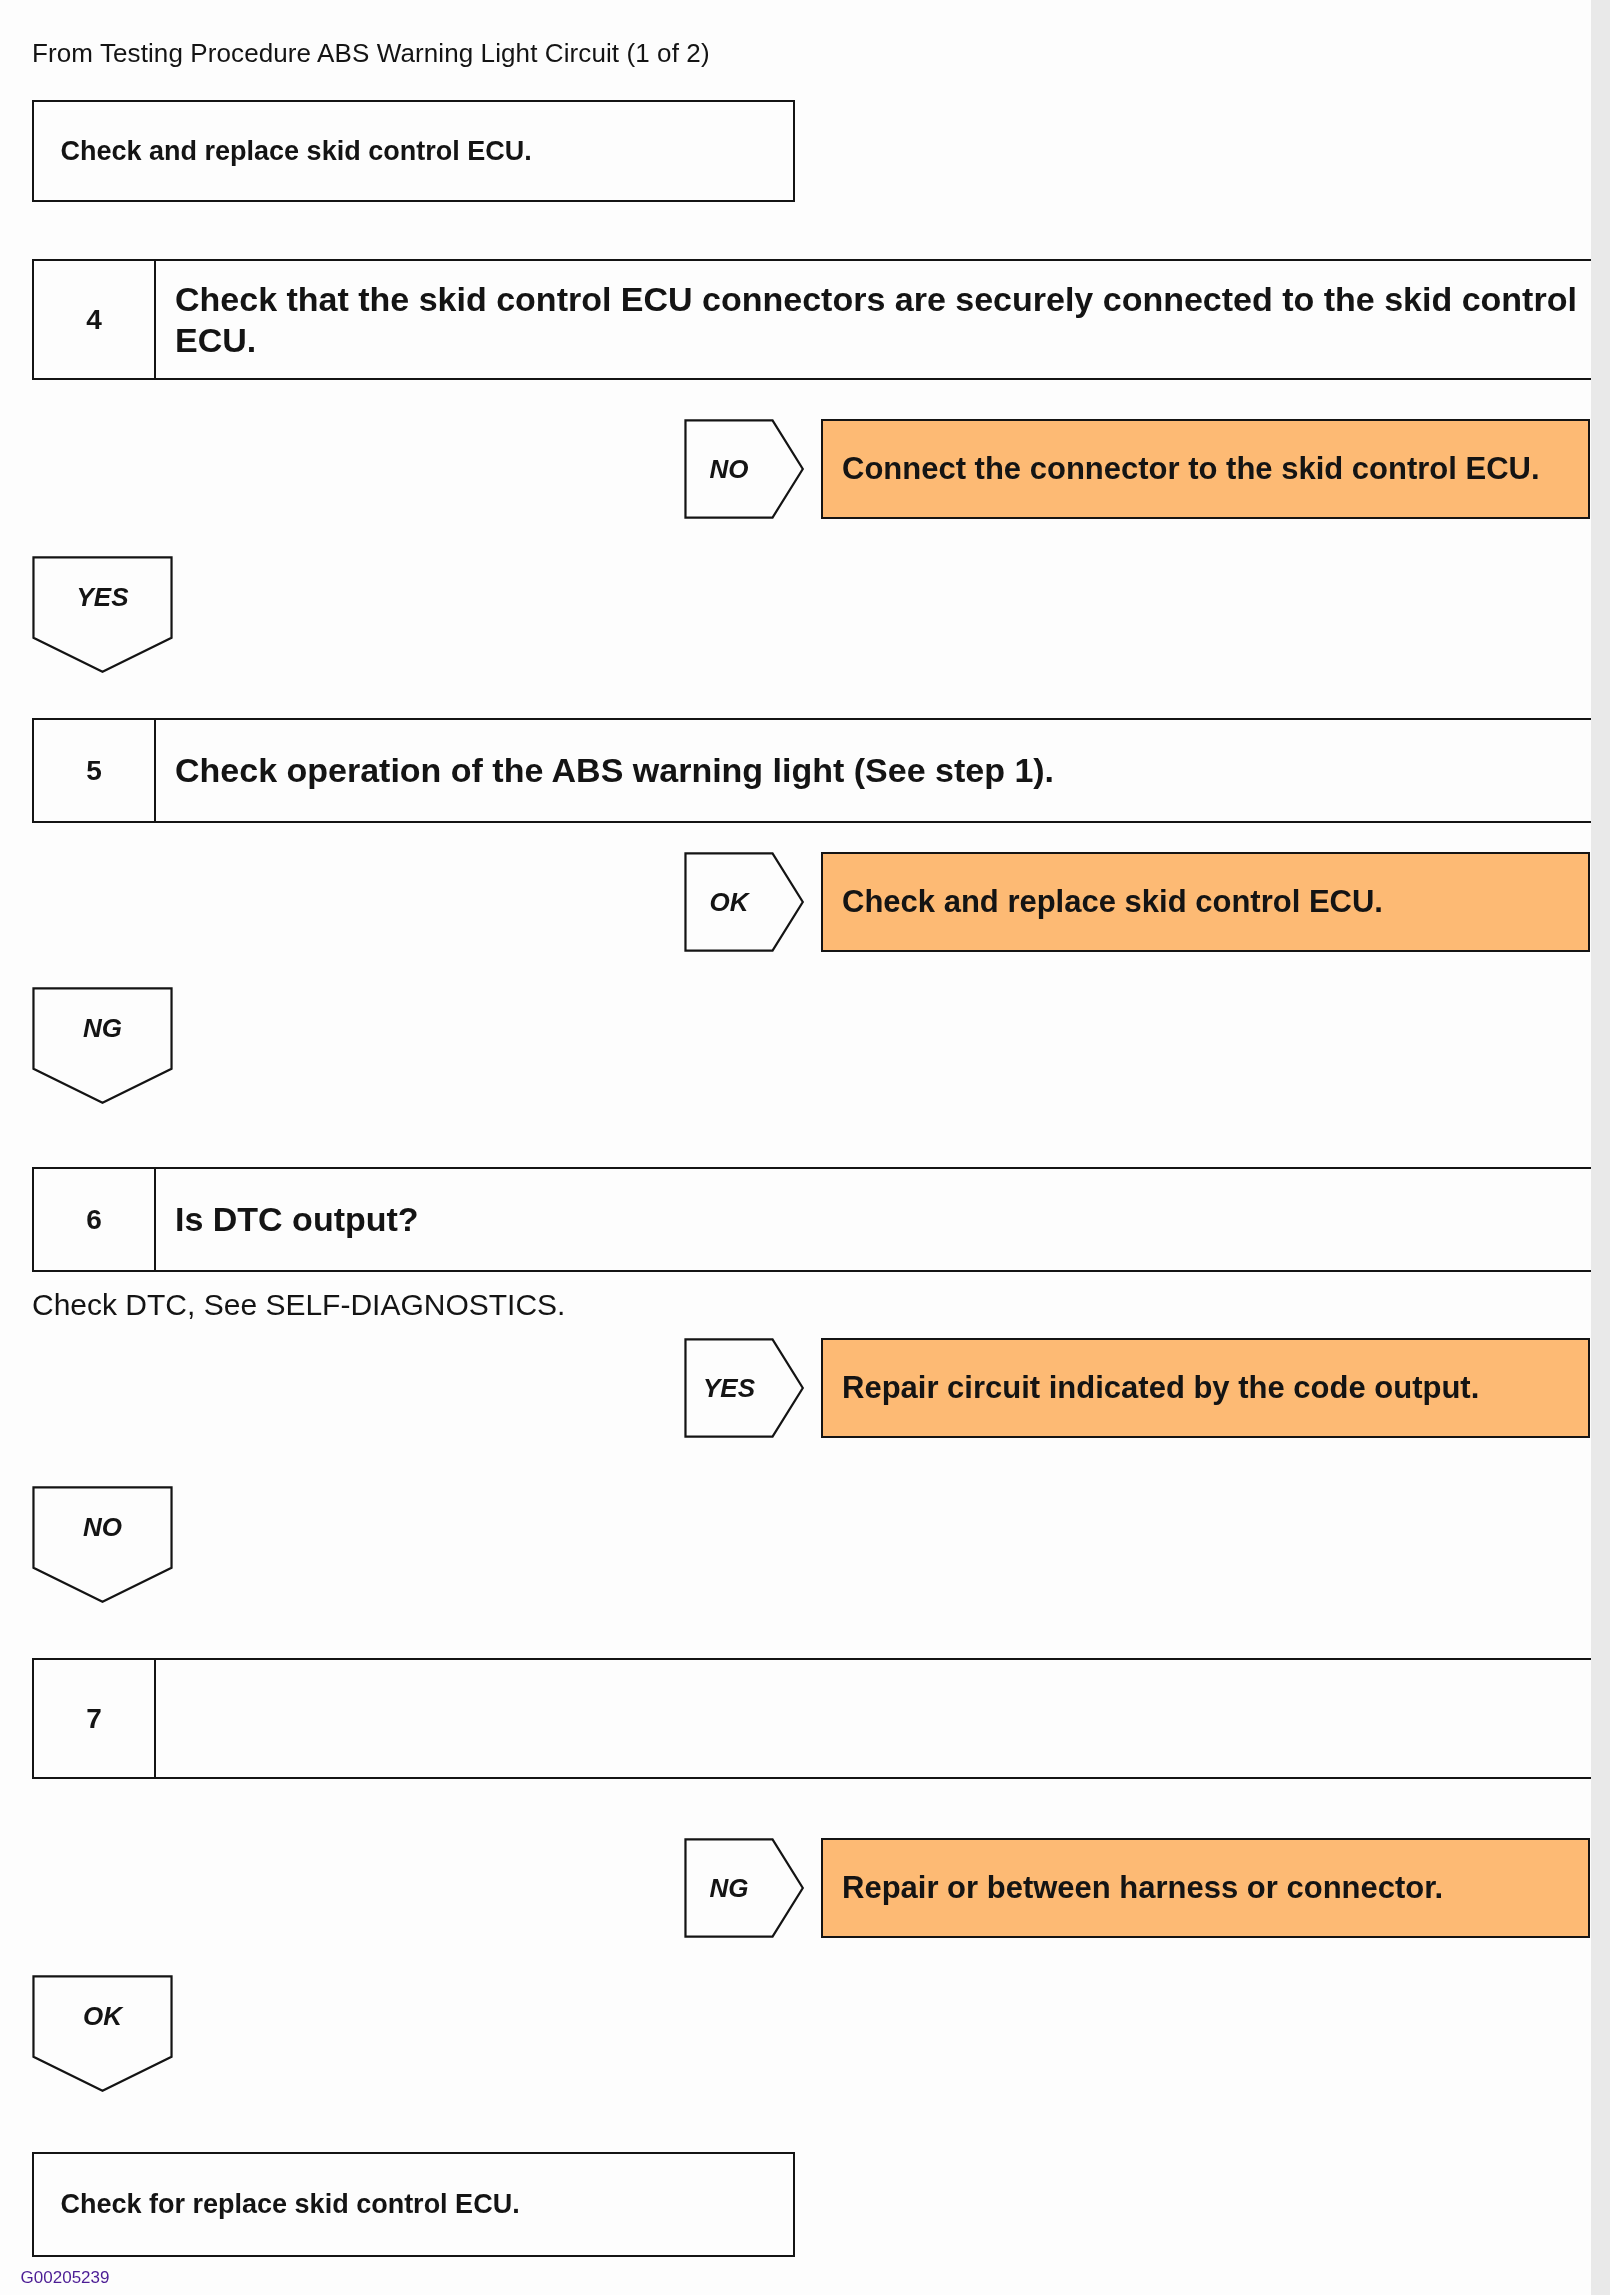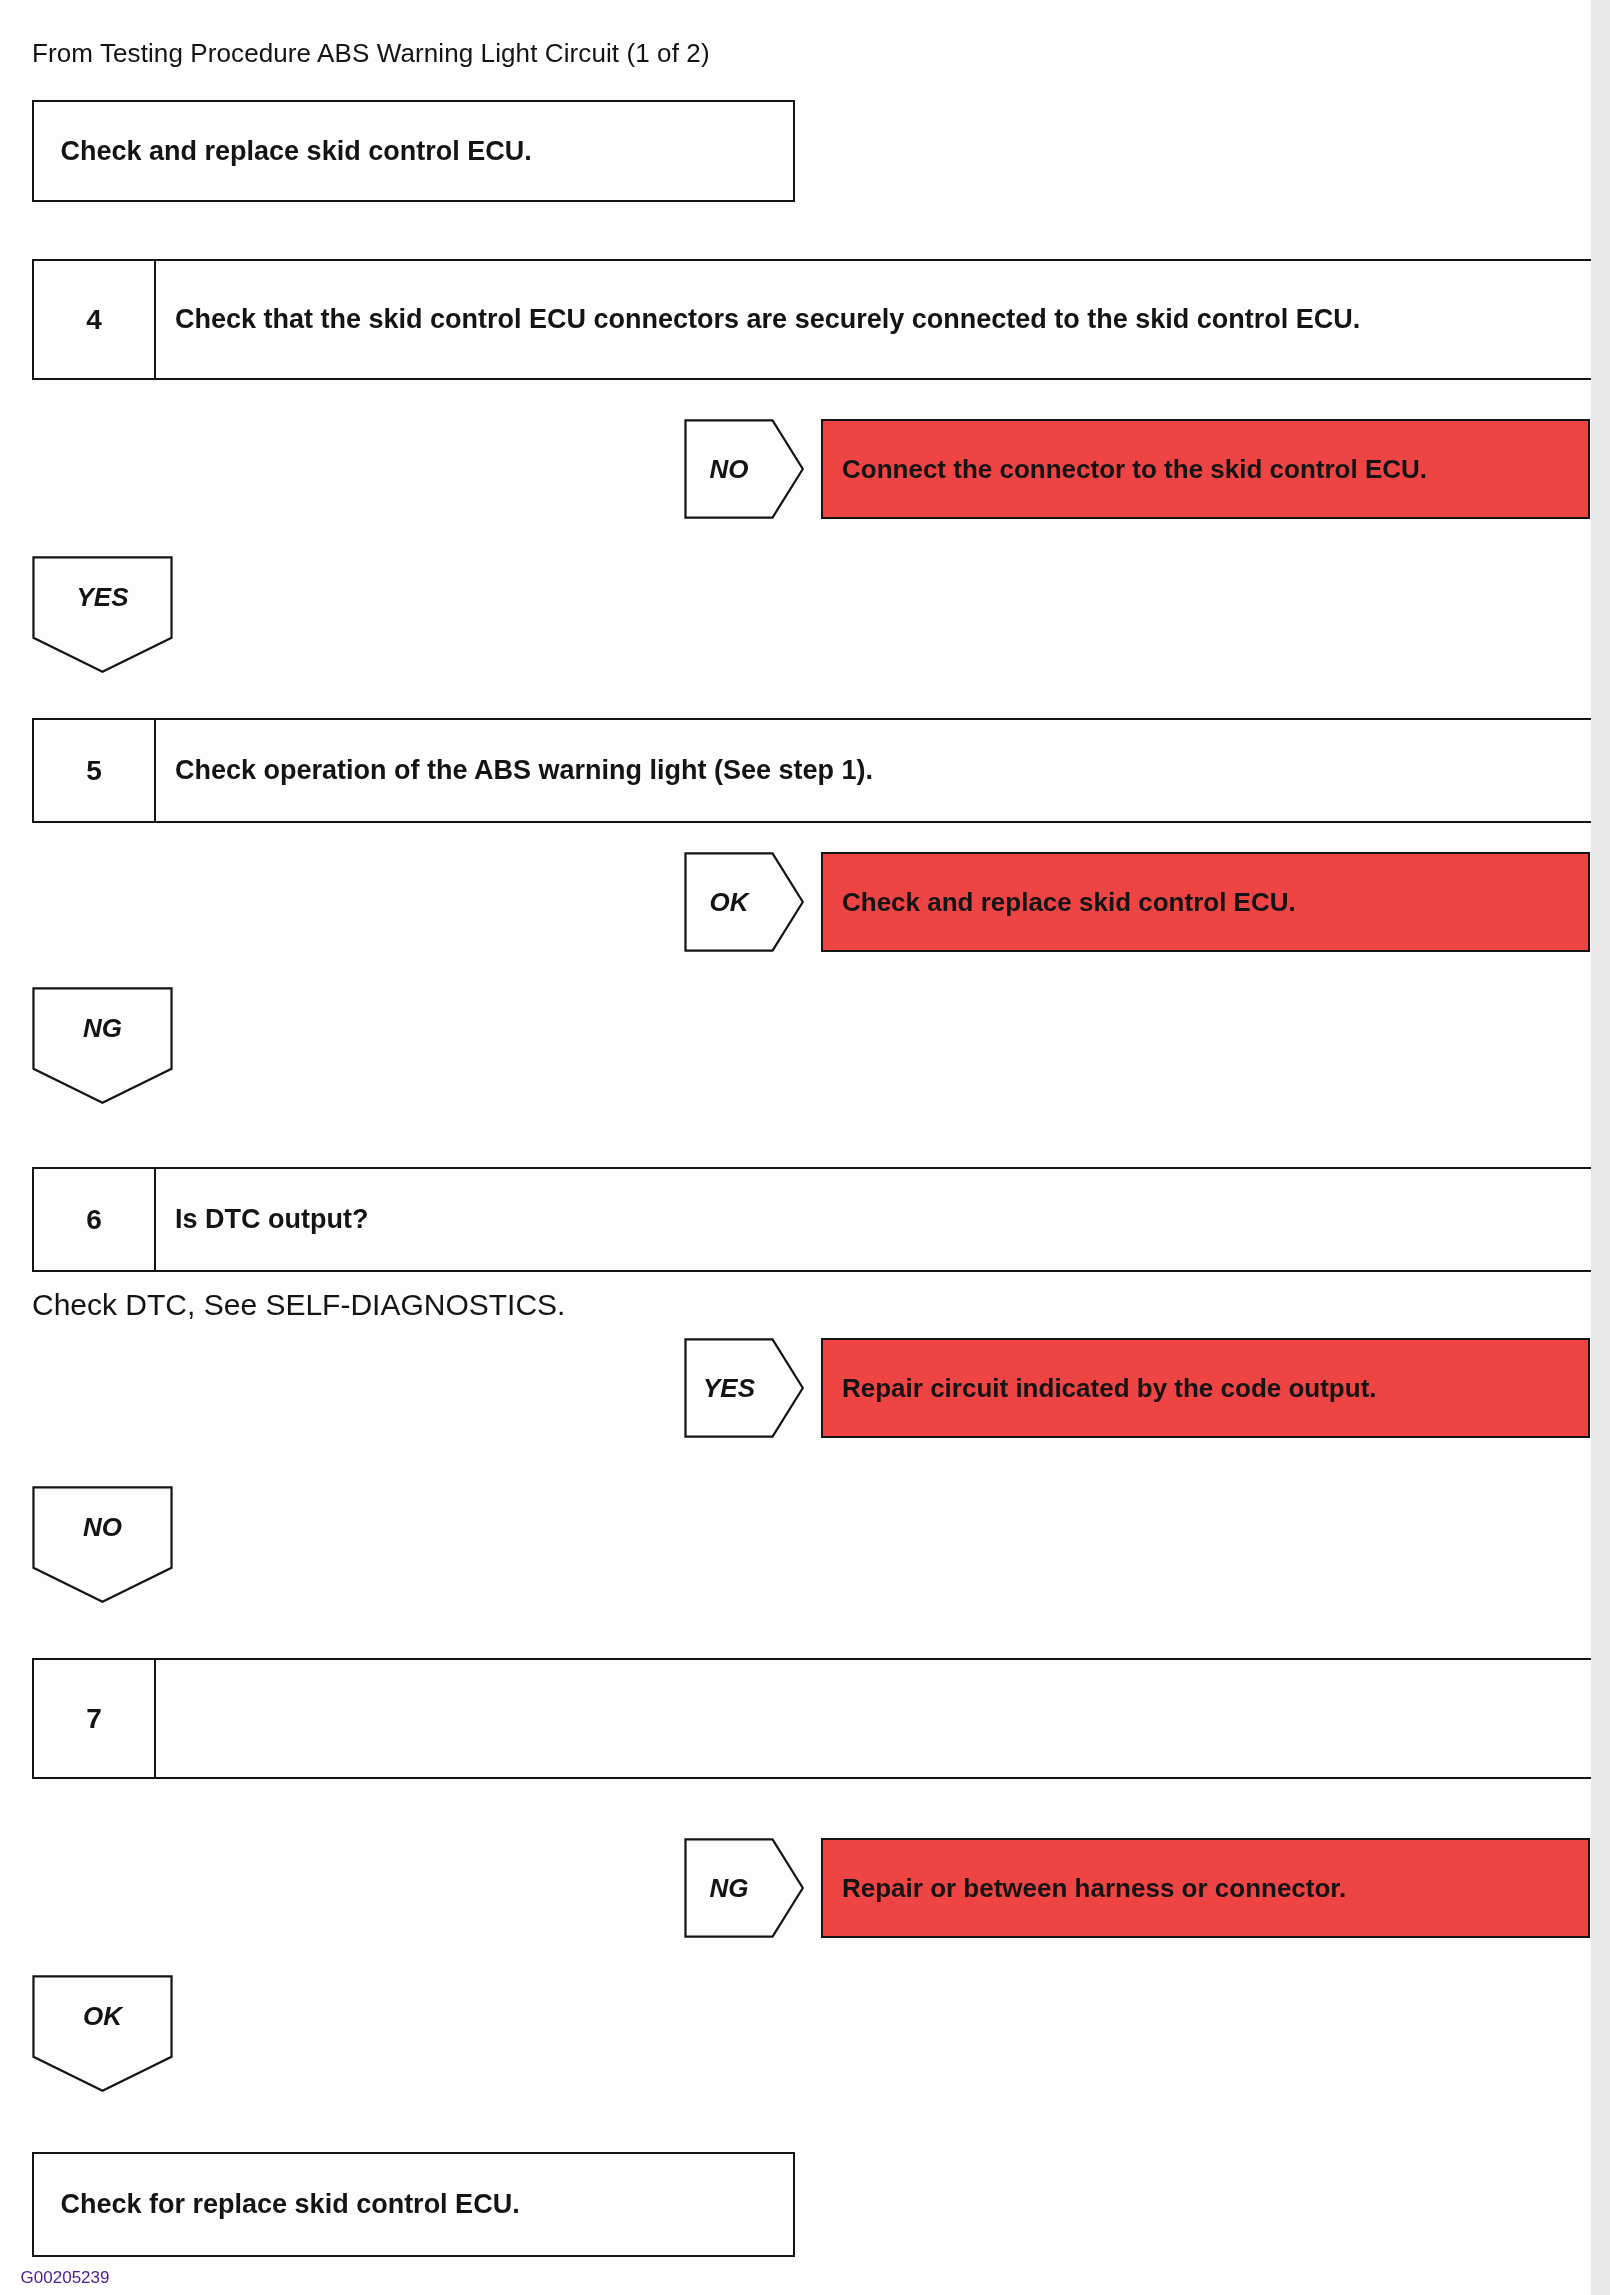--- a/index.html
+++ b/index.html
@@ -50,35 +50,35 @@
     justify-content: center;
     font-weight: 700;
     font-size: 28px;
   }
   .step-text {
     flex: 1;
     display: flex;
     align-items: center;
     padding: 8.8px 25px 8.8px 19px;
     font-weight: 700;
-    font-size: 27px;
+    font-size: 34px;
     line-height: 1.2;
   }
   .result-box {
     position: absolute;
     left: 821px;
     width: 769px;
     height: 100px;
     border: 2.2px solid #141414;
-    background: #ef4444;
+    background: #fdba74;
     display: flex;
     align-items: center;
     padding-left: 19px;
     font-weight: 700;
-    font-size: 26px;
+    font-size: 31px;
   }
   .pent { position: absolute; }
   .pent svg { position: absolute; left: 0; top: 0; width: 100%; height: 100%; display: block; }
   .pent-label {
     position: absolute;
     display: flex;
     align-items: center;
     justify-content: center;
     font-weight: 700;
     font-size: 26px;

